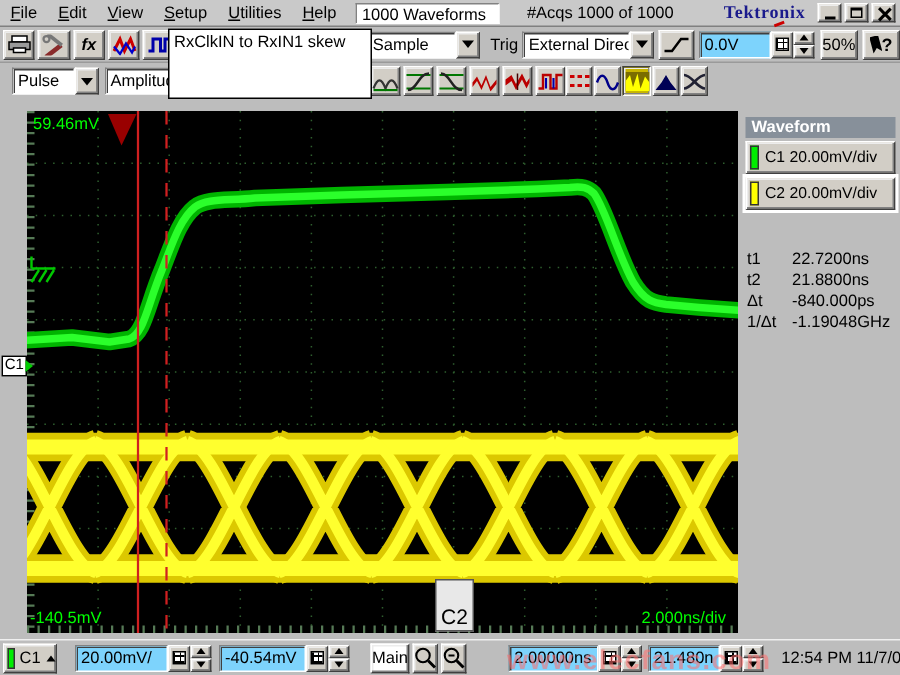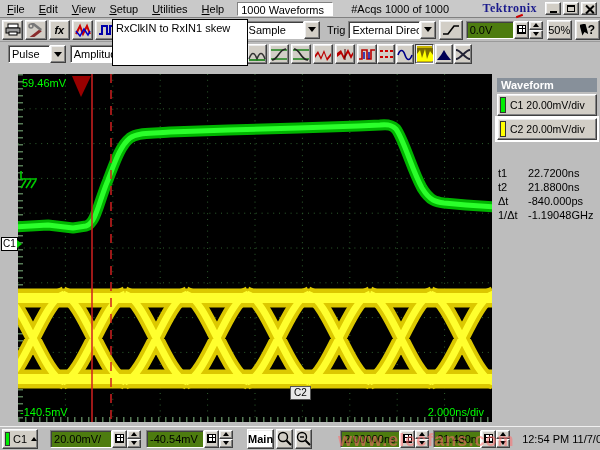--- a/index.html
+++ b/index.html
@@ -52,39 +52,39 @@
   
   .tooltip { position:absolute; left:112px; top:19px; width:136px; height:47px; background:#fff;
     border:1px solid #000; z-index:40; padding:2px 3px; font-size:11px; }
 
   
   .workarea { position:absolute; left:0; top:66px; width:600px; height:360px; background:#bdbdbd; }
   .graticule { position:absolute; left:18px; top:8px; width:474px; height:348px; background:#701a75; }
   .graticule svg { position:absolute; left:0; top:0; }
   .gtext { position:absolute; color:#00ff00; font-size:11px; white-space:nowrap; }
   .c2label { position:absolute; left:272px; top:312px; background:#e8e8e8; border:1px solid #555;
-    padding:0 3px 1px 3px; font-size:10px; color:#000; }
+    padding:16px 3px 1px 3px; font-size:14px; color:#000; }
   .c1marker { position:absolute; left:1px; top:171px; width:17px; height:14px; background:#fff;
     border:1px solid #000; font-size:10px; text-align:center; line-height:12px; }
   .c1marker::after { content:""; position:absolute; right:-5px; top:2px; width:0; height:0;
     border-top:4px solid transparent; border-bottom:4px solid transparent; border-left:5px solid #0c0; }
 
   
   .rightpanel { position:absolute; left:494px; top:0; width:106px; height:360px; }
   .rp-header { position:absolute; left:3px; width:100px; height:14px; background:#87909a; color:#fff;
     font-weight:bold; font-size:11px; padding:1px 0 0 4px; }
   .ch-btn { position:absolute; left:3px; width:100px; height:22px; display:flex; align-items:center; font-size:10.5px; }
   .ch-stripe { width:6px; height:16px; margin:0 4px 0 2px; border:1px solid #333; }
   .ro-row { position:absolute; left:4px; width:98px; height:14px; display:flex; font-size:11px; }
   .ro-name { width:30px; } .ro-val { flex:1; }
 
   
   .statusbar { position:absolute; left:0; top:426px; width:600px; height:24px; background:#bdbdbd;
     border-top:1px solid #f0f0f0; display:flex; align-items:center; }
-  .field { height:18px; background:#4d7c0f; border:1px solid; border-color:#828282 #fff #fff #828282;
+  .field { height:18px; background:#7dd3fc; border:1px solid; border-color:#828282 #fff #fff #828282;
     box-shadow: inset 1px 1px 0 #404040; padding:2px 3px 0 3px; white-space:nowrap; overflow:hidden; }
   .kpbtn { width:15px; height:18px; display:flex; align-items:center; justify-content:center; }
   .datetime { margin-left:8px; padding:2px 4px; white-space:nowrap; }
   .watermark { position:absolute; left:338px; top:430px; z-index:60; font-size:18px; font-weight:bold;
     color:rgba(255,110,110,0.55); letter-spacing:1px; white-space:nowrap; pointer-events:none; }
 </style>
 </head>
 <body>
 
 <div class="screen">
@@ -410,21 +410,21 @@
       <div class="spinner">
         <div class="raised">
             <span class="tri-up sm"></span>
           </div>
         <div class="raised">
             <span class="tri-down sm"></span>
           </div>
       </div>
     </div>
 
-    <div class="raised" style="margin-left:14px; width:32px; height:20px; text-align:center; padding-top:3px; background:#fff;font-weight:bold;">Main</div>
+    <div class="raised" style="margin-left:14px; width:32px; height:20px; text-align:center; padding-top:3px; background:#fff;">Main</div>
 
     <div class="raised" style="margin-left:2px; width:24px; height:20px; display:flex; align-items:center; justify-content:center;">
       <svg width="15" height="15">
         <circle cx="6" cy="6" r="4.5" fill="none" stroke="#000" stroke-width="1.4"></circle>
         <line x1="9.5" y1="9.5" x2="14" y2="14" stroke="#000" stroke-width="2"></line>
       </svg>
     </div>
     <div class="raised" style="margin-left:2px; width:24px; height:20px; display:flex; align-items:center; justify-content:center;">
       <svg width="15" height="15">
         <circle cx="6" cy="6" r="4.5" fill="none" stroke="#000" stroke-width="1.4"></circle>

